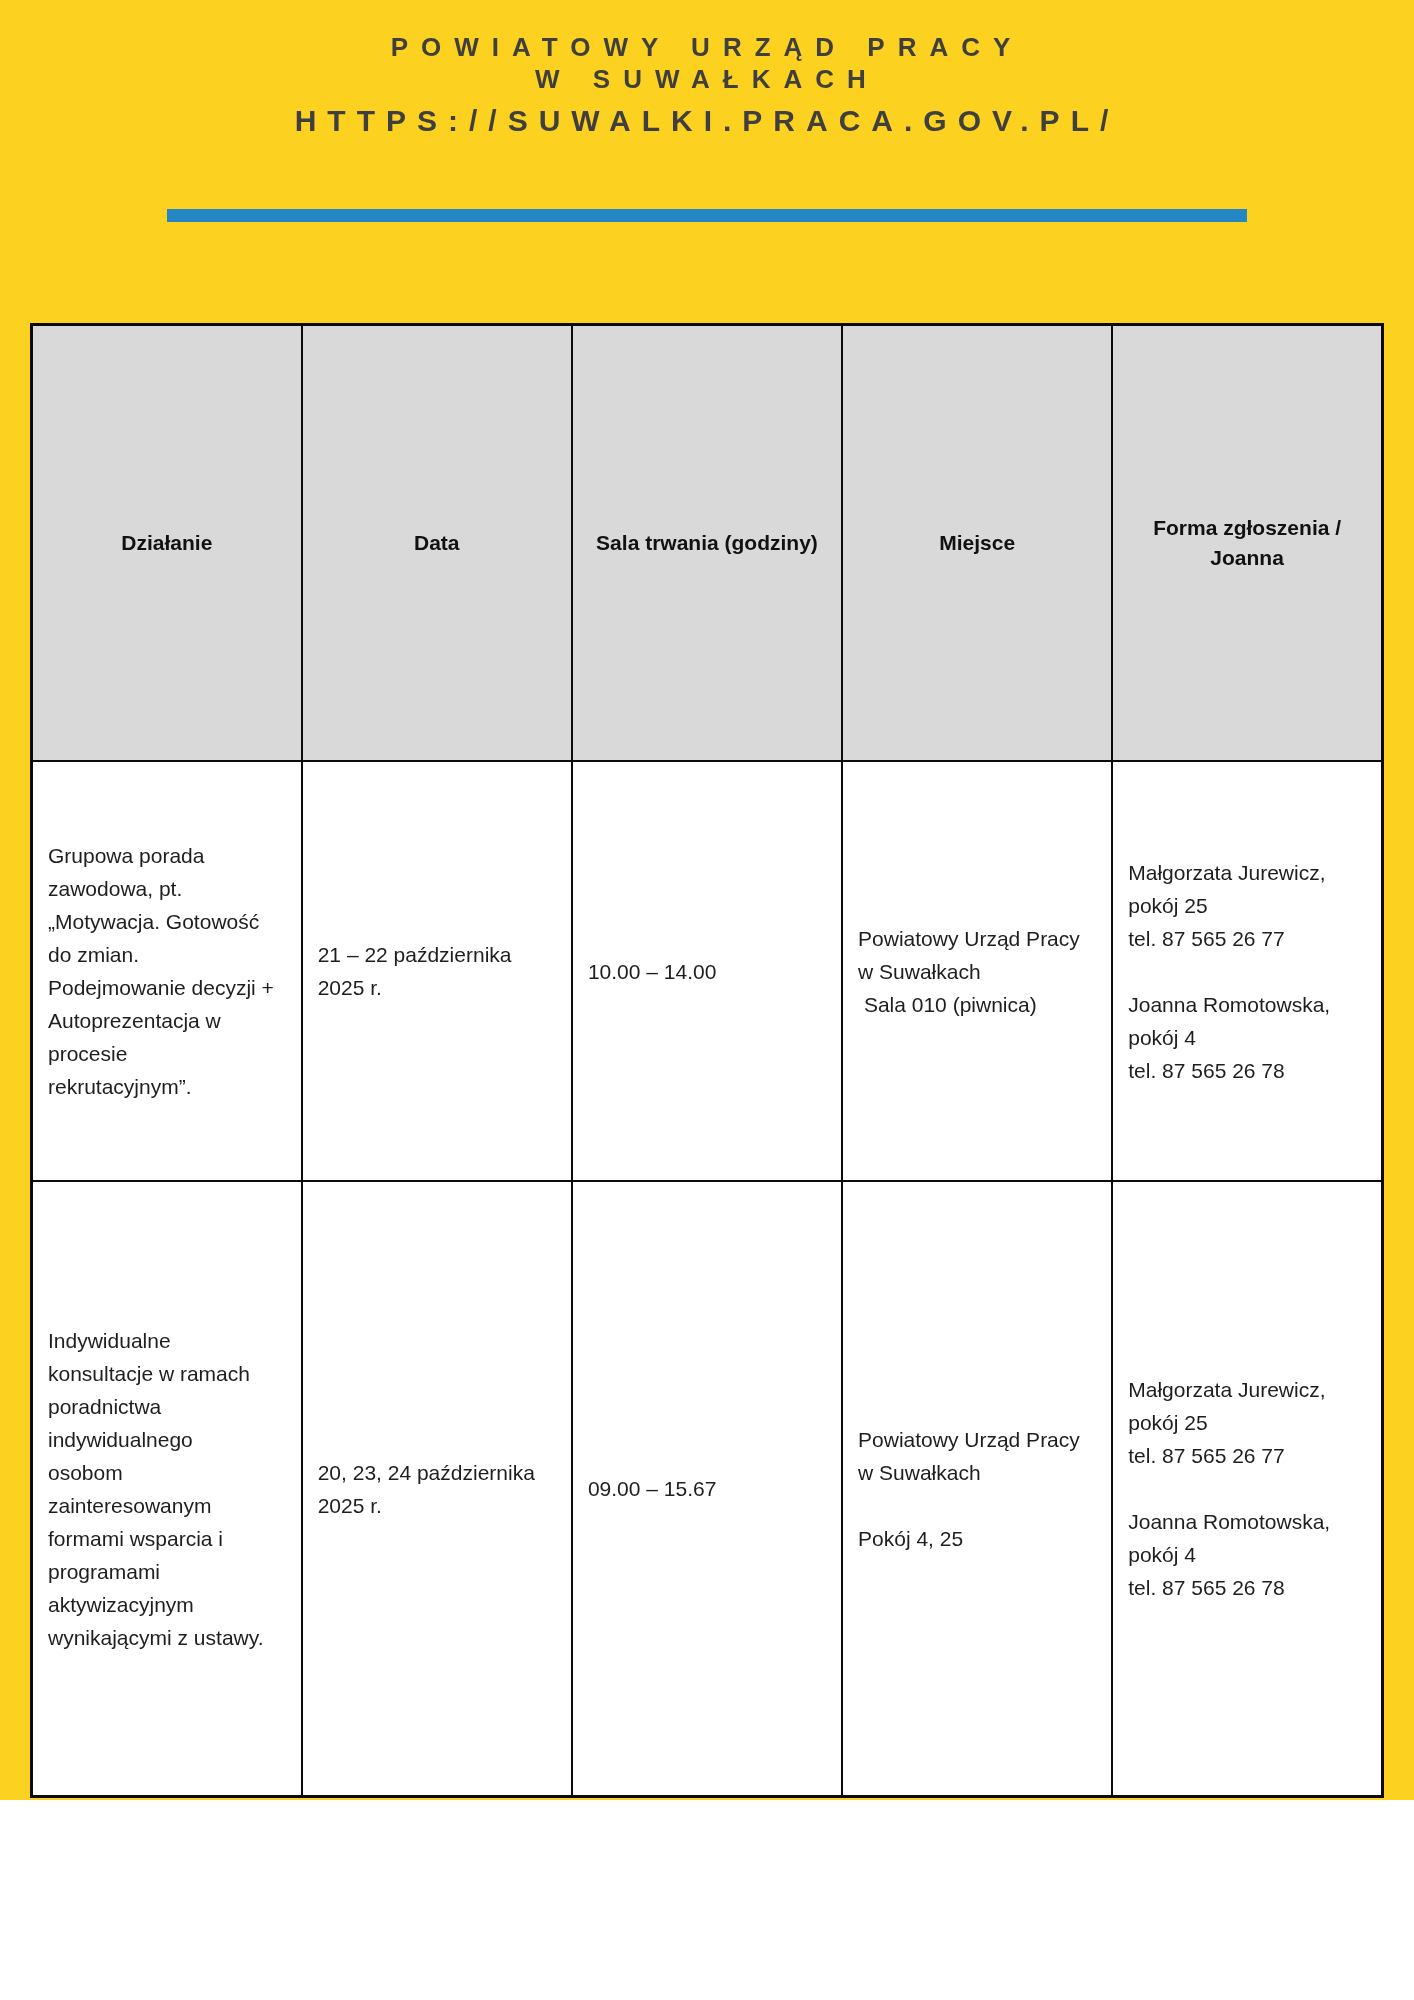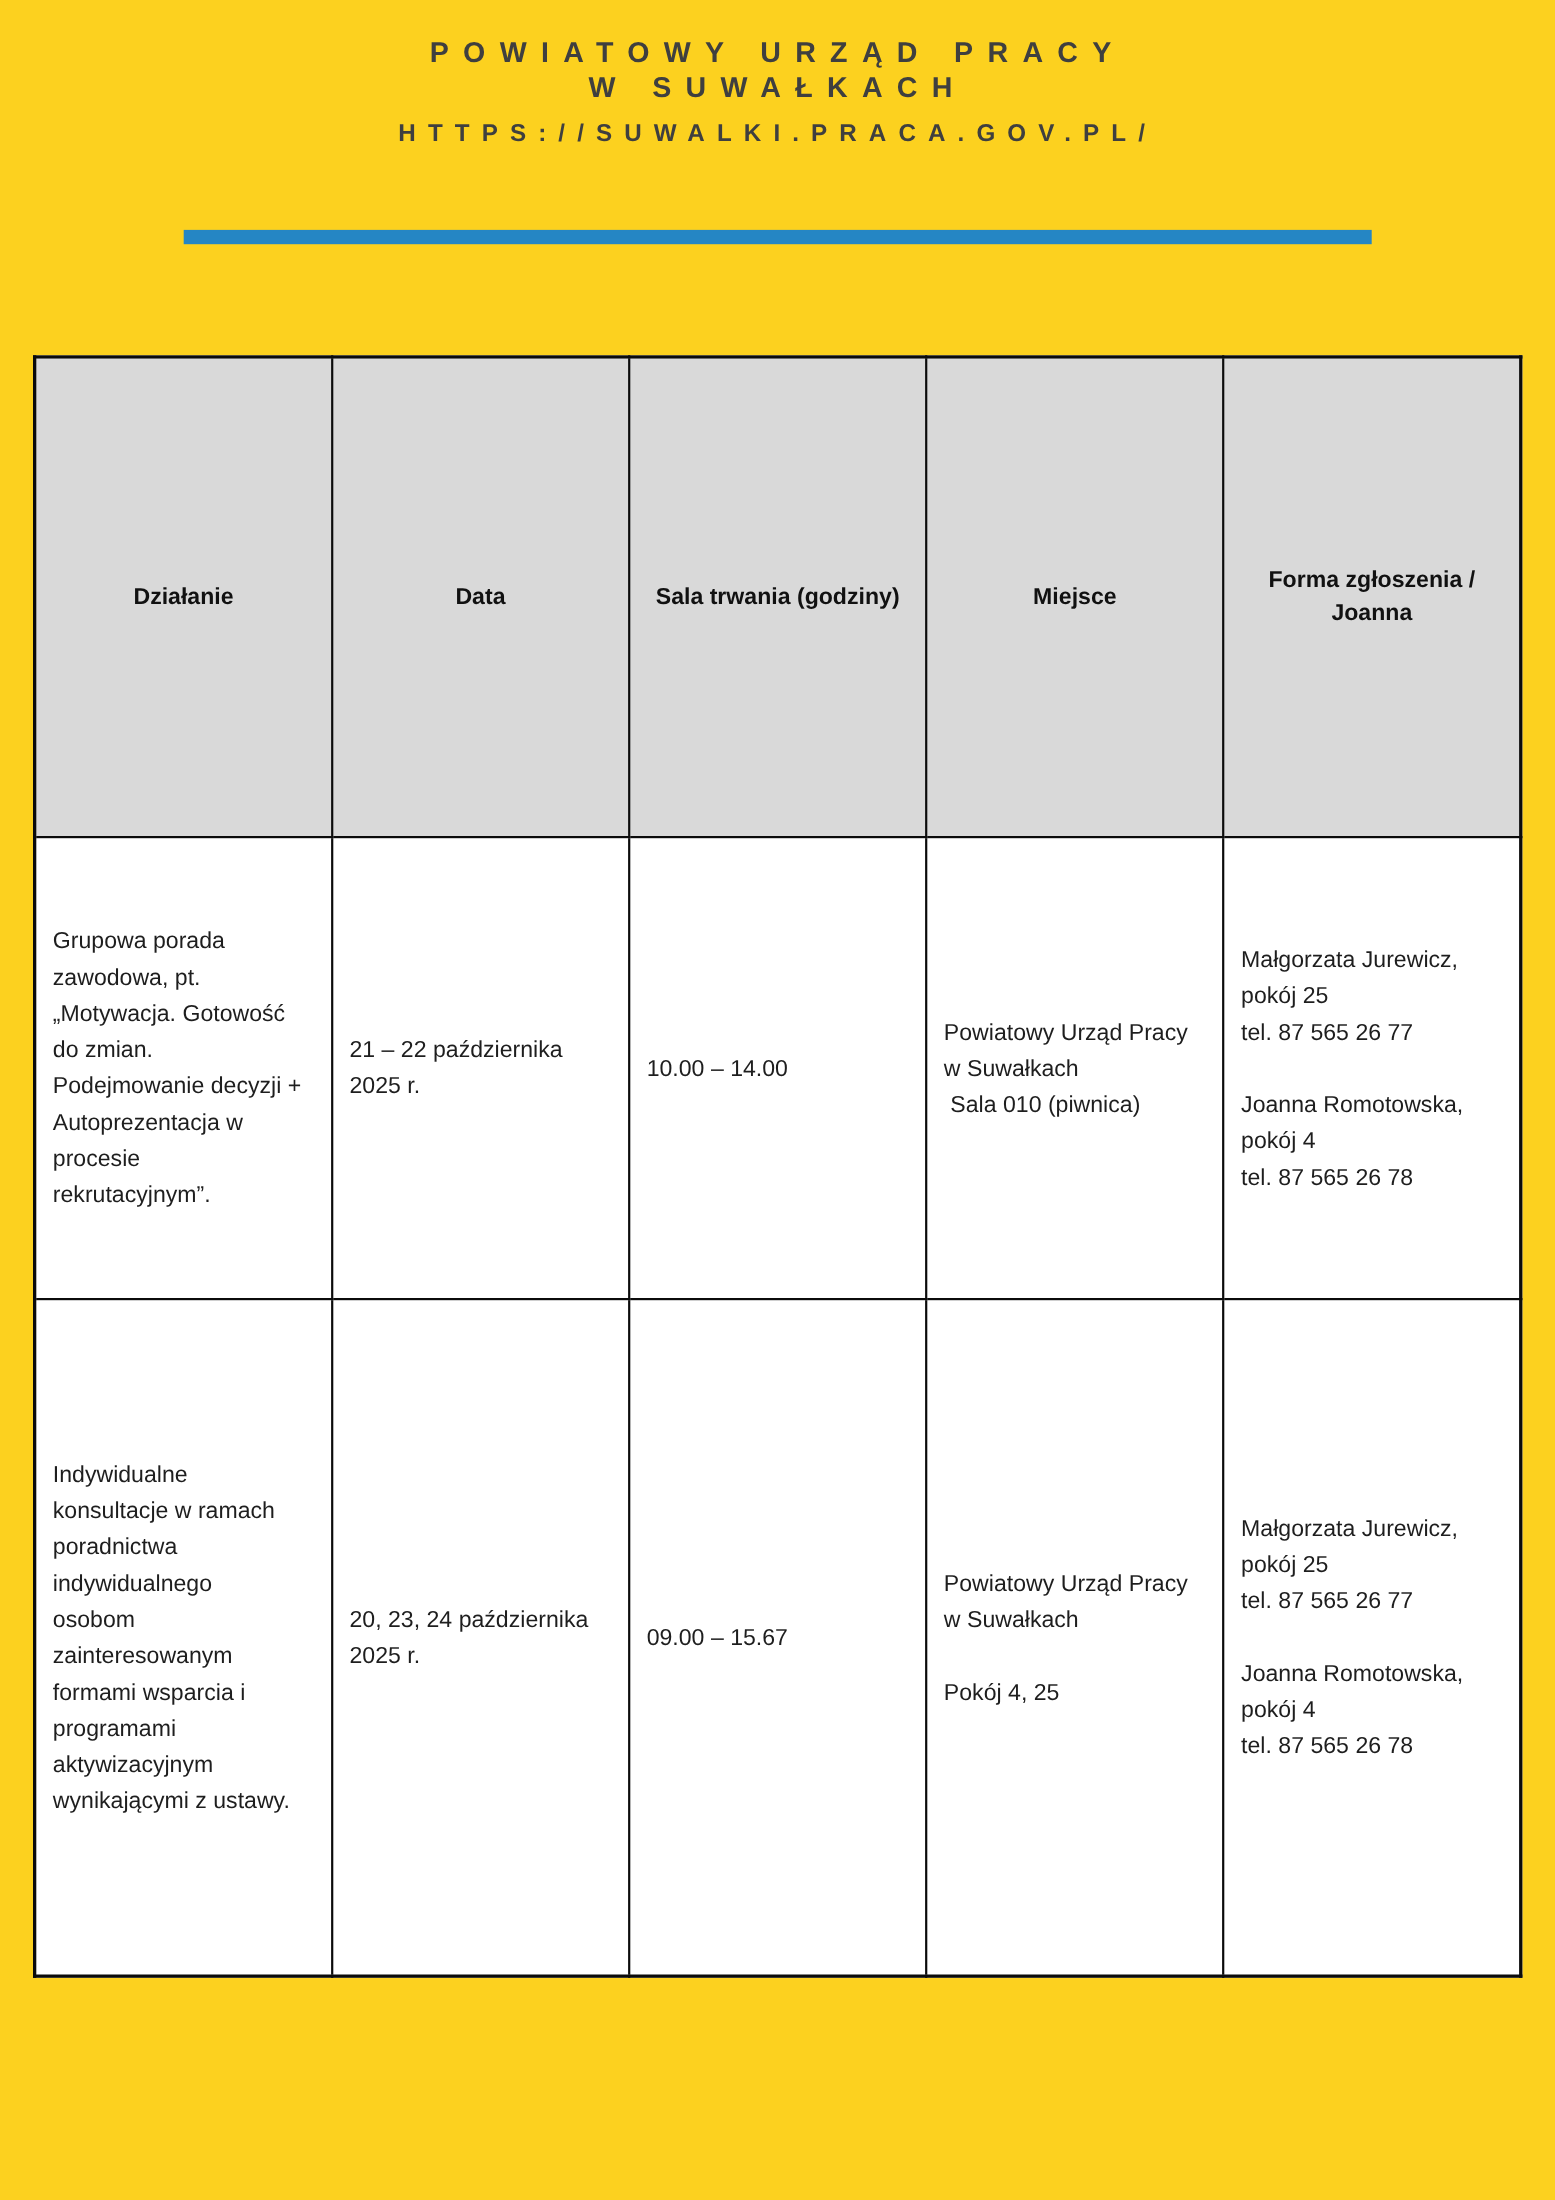--- a/index.html
+++ b/index.html
@@ -2,21 +2,21 @@
 <html lang="pl"><head>
 <meta charset="utf-8">
 <style>
   html, body {
     margin: 0;
     padding: 0;
   }
   .page {
     position: relative;
     width: 1414px;
-    height: 2000px;
+    height: 1800px;
     background: #FCD11F;
     font-family: "Liberation Sans", sans-serif;
     overflow: hidden;
   }
   .top-header {
     position: absolute;
     top: 0;
     left: 30px;
     width: 1354px;
     padding-top: 31px;
@@ -25,21 +25,21 @@
   }
   .org-line {
     font-size: 26px;
     font-weight: bold;
     line-height: 32px;
     letter-spacing: 13px;
     white-space: nowrap;
   }
   .org-url {
     margin-top: 9px;
-    font-size: 22px;
+    font-size: 30px;
     font-weight: bold;
     line-height: 33px;
     letter-spacing: 11px;
     white-space: nowrap;
   }
   .divider {
     width: 1080px;
     height: 13px;
     margin: 72px auto 0 auto;
   }

